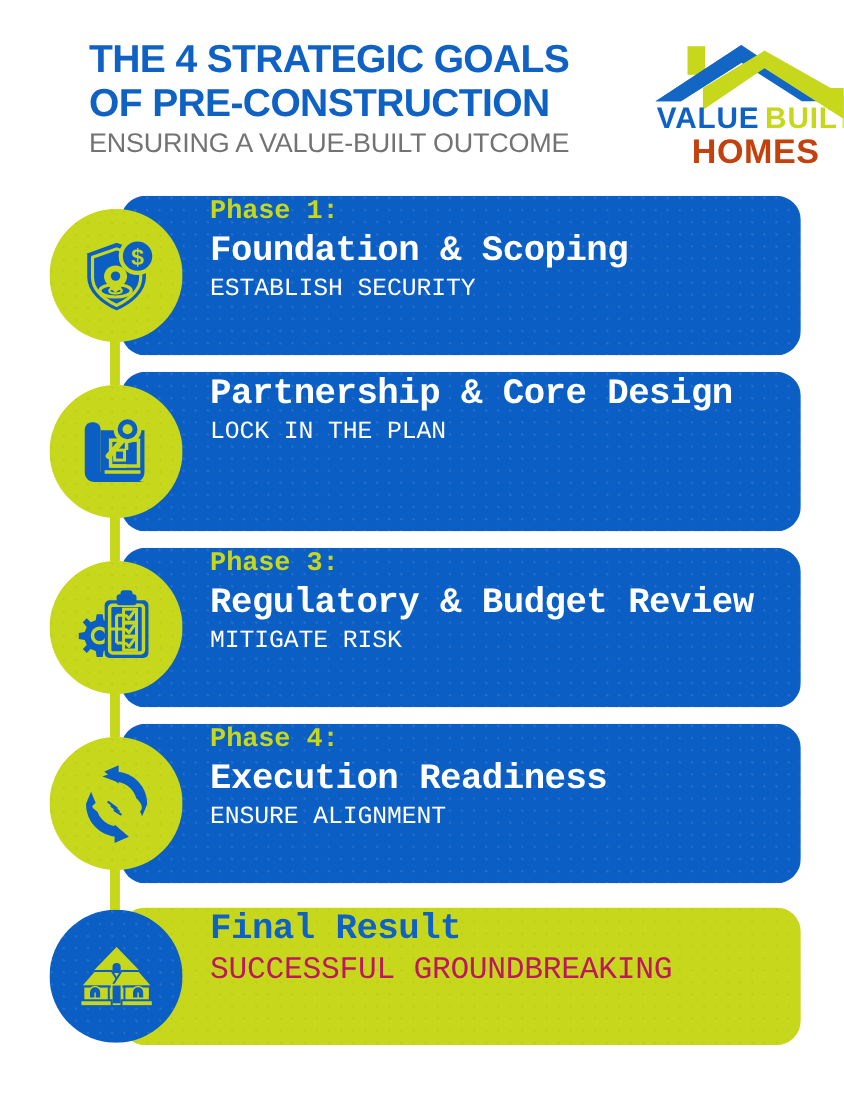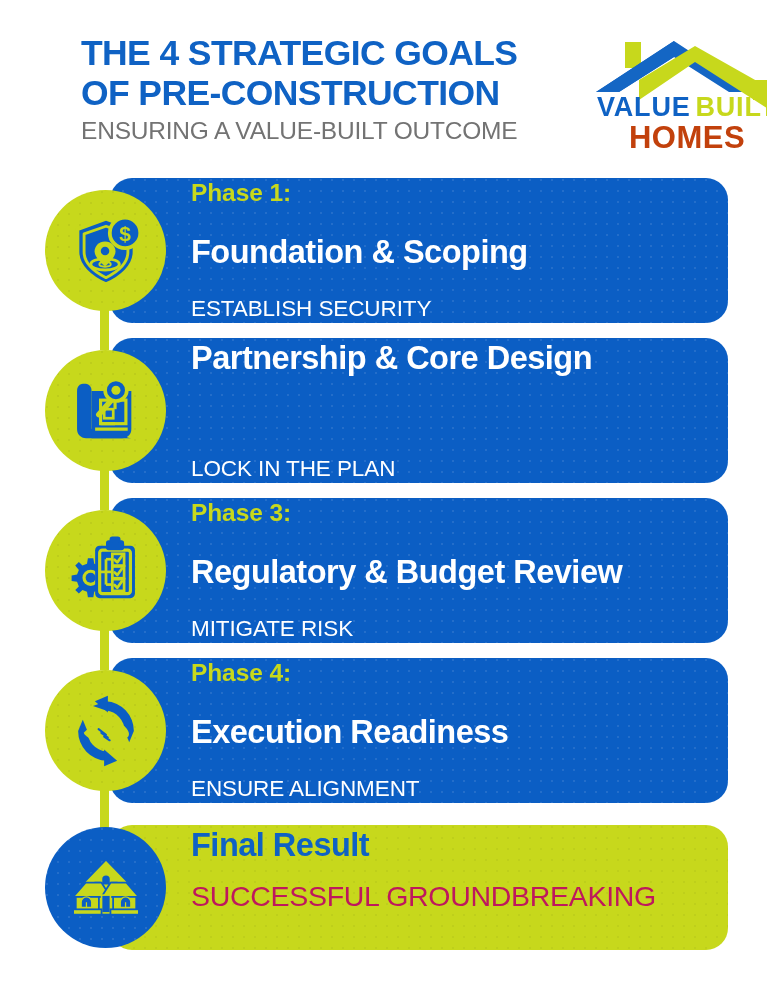--- a/index.html
+++ b/index.html
@@ -132,21 +132,22 @@
       radial-gradient(circle at 2px 2px, rgba(255,255,255,0.10) 1.1px, transparent 1.2px);
   }
   .circle svg { display: block; }
 
   .text-block {
     position: absolute;
     left: 191px; top: 0;
     height: 145px;
     display: flex;
     flex-direction: column;
-    justify-content: space-between;
+    justify-content: flex-start;
+    font-family: Liberation Mono, monospace;
   }
   .phase-label {
     font-size: 24.5px;
     font-weight: 700;
     color: #c7d81c;
     line-height: 30px;
     letter-spacing: -0.1px;
     white-space: nowrap;
   }
   .phase-title {

